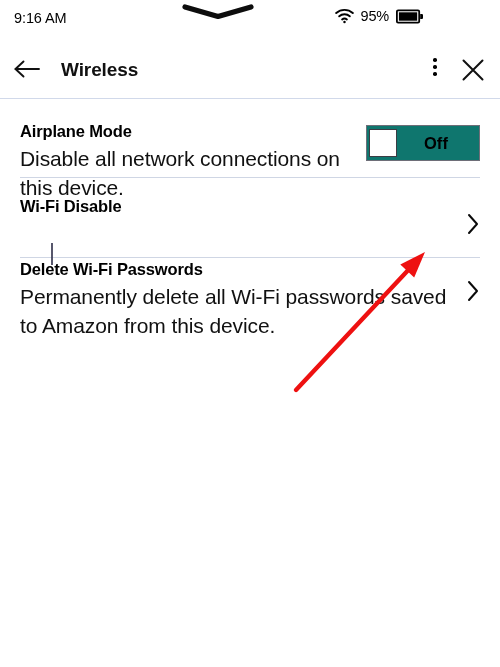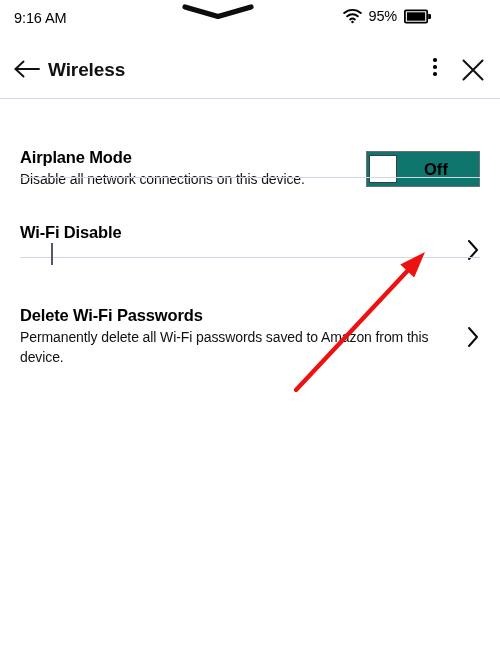--- a/index.html
+++ b/index.html
@@ -28,21 +28,21 @@
     position: absolute;
     left: 14px;
     top: 10px;
     font-size: 14.5px;
     font-weight: 400;
     letter-spacing: -0.1px;
     color: #000;
   }
   .status-right {
     position: absolute;
-    right: 5px;
+    right: 13px;
     top: 8px;
     display: flex;
     align-items: center;
     gap: 7px;
   }
   .wifi-icon {
     width: 19px;
     height: 16px;
     display: block;
   }
@@ -77,21 +77,21 @@
   .back-btn {
     position: absolute;
     left: 13px;
     top: 17px;
     width: 28px;
     height: 24px;
     cursor: pointer;
   }
   .page-title {
     position: absolute;
-    left: 48px;
+    left: 61px;
     top: 19px;
     font-size: 19px;
     font-weight: 700;
     letter-spacing: -0.1px;
     color: #111;
   }
   .overflow-btn {
     position: absolute;
     right: 54px;
     top: 18px;
@@ -136,54 +136,53 @@
   }
   .row {
     position: relative;
     padding: 0 20px;
     box-sizing: border-box;
   }
   .row-inner {
     display: flex;
     align-items: flex-start;
     justify-content: space-between;
-    margin-top: 26px;
   }
   .row-text {
     flex: 1 1 auto;
     min-width: 0;
   }
   .row-title {
     font-size: 16.5px;
     font-weight: 700;
     color: #000;
     letter-spacing: -0.15px;
     line-height: 1.25;
   }
   .row-sub {
-    font-size: 14px;
+    font-size: 21px;
     font-weight: 400;
     color: #111;
     letter-spacing: -0.1px;
     line-height: 1.42;
     margin-top: 2px;
   }
   .row-accessory {
     flex: 0 0 auto;
     display: flex;
     align-items: center;
     justify-content: flex-end;
   }
 
   
   #row-airplane { padding-top: 22px; height: 79px; }
   #row-airplane .row-accessory { padding-top: 4px; }
   #row-wifi { padding-top: 18px; height: 79px; }
   #row-wifi .row-accessory { padding-top: 16px; }
-  #row-delete { padding-top: 22px; height: 80px; }
+  #row-delete { padding-top: 2px; height: 80px; }
   #row-delete .row-accessory { padding-top: 20px; }
 
   .row-divider {
     position: absolute;
     left: 20px;
     width: 460px;
     height: 1px;
     background: #cfd6e4;
   }
 

